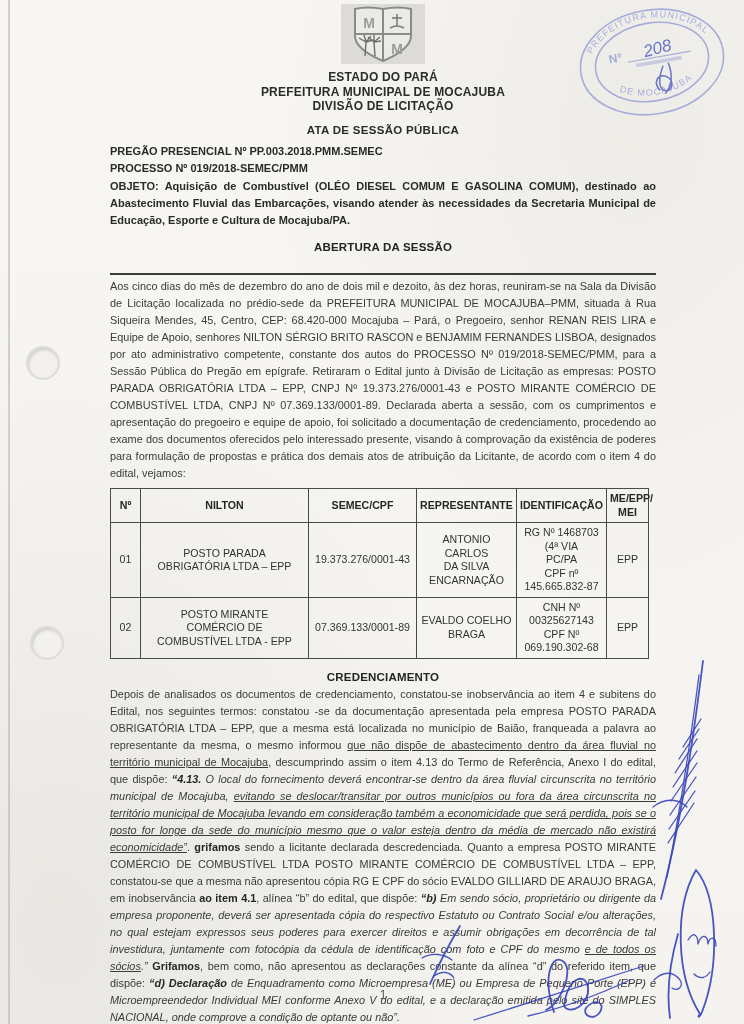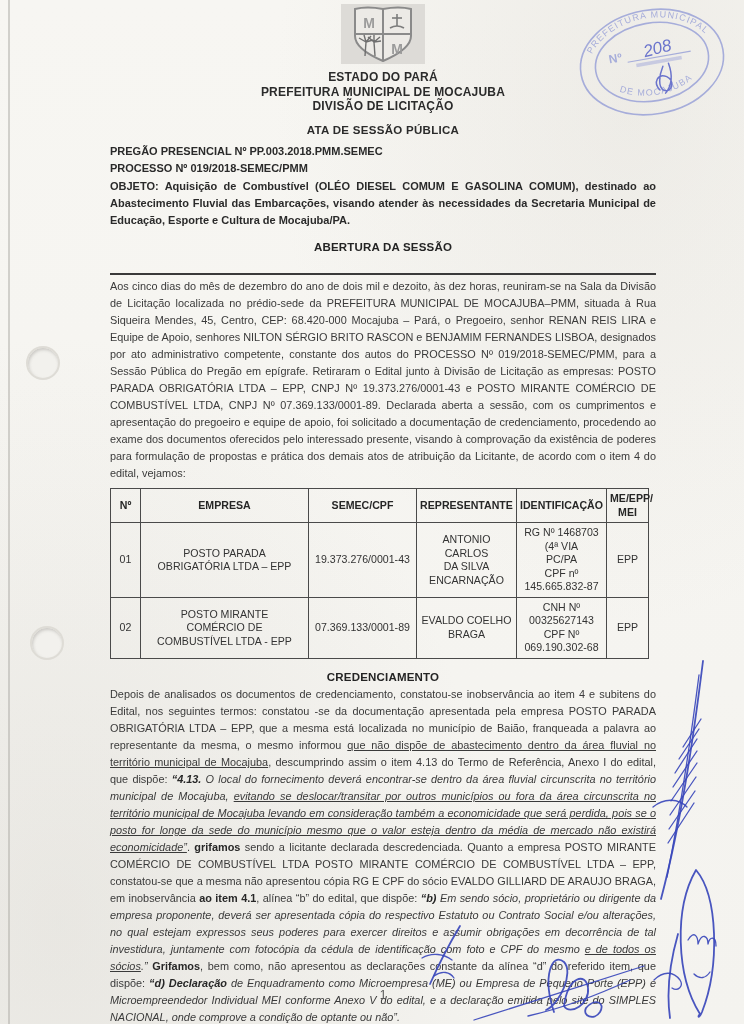--- a/index.html
+++ b/index.html
@@ -123,21 +123,21 @@
           <col class="c0">
           <col class="c1">
           <col class="c2">
           <col class="c3">
           <col class="c4">
           <col class="c5">
         </colgroup>
       <tbody>
           <tr>
         <th>Nº</th>
-        <th>EMPRESA</th>
+        <th>NILTON</th>
         <th>SEMEC/CPF</th>
         <th>REPRESENTANTE</th>
         <th>IDENTIFICAÇÃO</th>
         <th>ME/EPP/
 MEI</th>
       </tr>
       <tr>
         <td>01</td>
         <td>POSTO PARADA
 OBRIGATÓRIA LTDA – EPP</td>

